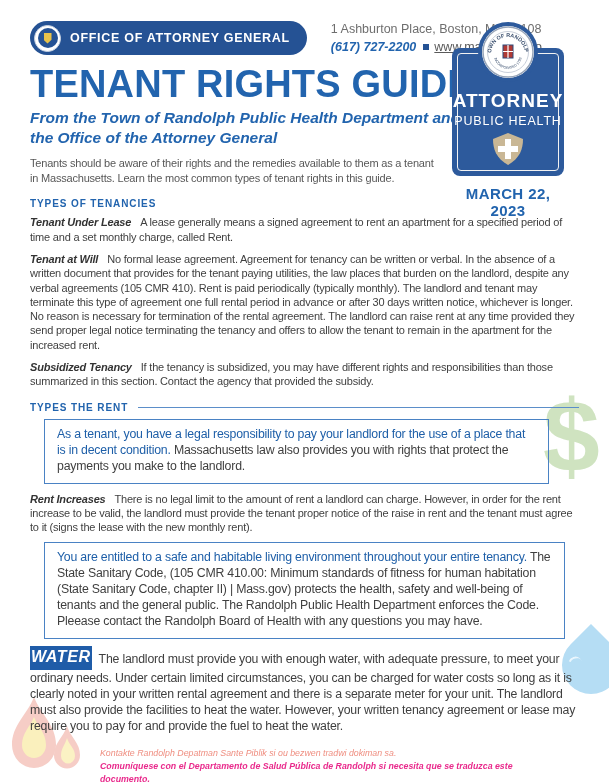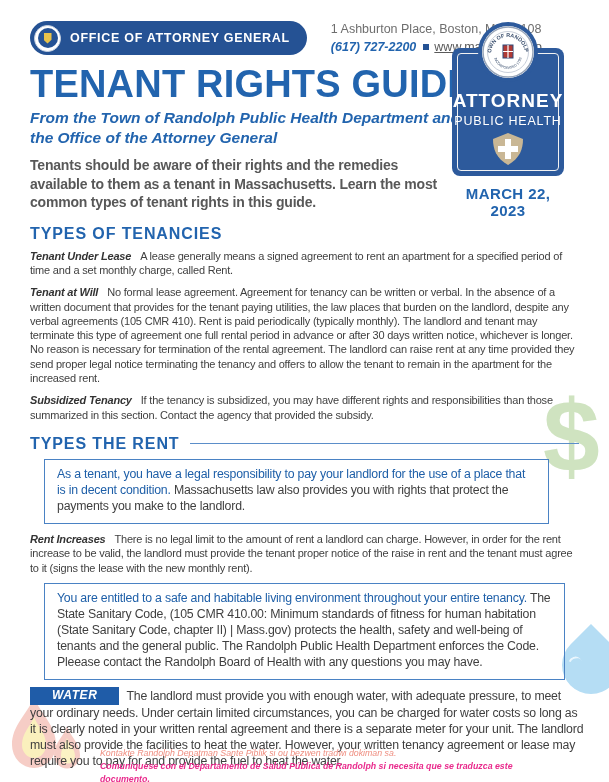--- a/index.html
+++ b/index.html
@@ -51,57 +51,57 @@
   .site { color:#5a5a5a; text-decoration:underline; cursor:pointer; }
   
   .title {
     color:#2264ae; font-weight:bold; font-size:38px; letter-spacing:0.2px;
     margin:9px 0 5px 30px; line-height:1.0;
   }
   .subtitle {
     color:#2264ae; font-weight:bold; font-style:italic; font-size:15.5px;
     margin:4px 0 8px 30px; width:432px; line-height:1.3;
   }
-  .intro { font-size:14px; color:#585858; margin:6px 0 0 30px; width:412px;
-    line-height:1.32; letter-spacing:-0.2px;font-weight:bold; }
+  .intro { font-size:11px; color:#585858; margin:6px 0 0 30px; width:412px;
+    line-height:1.32; letter-spacing:-0.2px; }
   
   .rp-badge { position:absolute; left:449px; top:24px; width:118px; text-align:center; z-index:2; }
   .rp-rect {
     position:relative; margin:24px auto 0; width:112px; height:128px;
     background:#2d5a9c; border-radius:8px;
   }
   .rp-inner { position:absolute; inset:5px; border:1.5px solid #f2f2f2; border-radius:4px; }
   .rp-seal {
     position:absolute; top:-22px; left:50%; transform:translateX(-50%);
     width:52px; height:52px; border-radius:50%; background:#fff;
     box-shadow:0 0 0 4px #2d5a9c; z-index:2; overflow:hidden;
   }
   .rp-names { position:absolute; top:42px; left:0; right:0; color:#fff; }
   .rp-name1 { font-size:19px; font-weight:bold; letter-spacing:1px; }
   .rp-name2 { font-size:12.5px; font-weight:normal; letter-spacing:0.8px; margin-top:2px; }
   .rp-shield { position:absolute; bottom:10px; left:50%; transform:translateX(-50%); }
   .rp-date { margin-top:9px; color:#2264ae; font-size:15px; font-weight:bold; letter-spacing:0.4px; }
   
   .main { margin:0 30px; width:549px; }
   .sec-head {
-    color:#2264ae; font-weight:bold; font-size:16px; letter-spacing:0.9px;
+    color:#2264ae; font-weight:bold; font-size:10px; letter-spacing:0.9px;
     margin:13px 0 6px; display:flex; align-items:center;
   }
   .sec-head .rule { flex:1; border-top:1.5px solid #5b8ec9; margin-left:10px; height:0; }
   .para { font-size:11px; line-height:1.3; letter-spacing:-0.2px; margin:0 2px 8px 0; color:#3f3f3f; }
   .term { font-style:italic; font-weight:bold; color:#333; margin-right:9px; }
   .callout {
     border:1.5px solid #4a82c4; padding:7px 12px 8px; margin:2px 30px 8px 14px;
     font-size:12.3px; line-height:1.3; letter-spacing:-0.2px; background:transparent;
   }
   .callout.hab { margin-right:14px; }
   .lead { color:#1e5fa8; font-weight:normal; }
   .tag {
     display:inline-block; background:#1f5ca8; color:#fff; font-weight:bold;
-    font-style:italic; font-size:12px; padding:1px 22px 2px; letter-spacing:0.6px;
+    font-style:italic; font-size:16px; padding:1px 1px 2px; letter-spacing:0.6px;
     margin-right:7px; transform:translateY(-1px);
   }
   .util-para { font-size:12.3px; line-height:1.3; letter-spacing:-0.2px; margin:0 0 10px 0; width:556px; }
   
   .footer {
     position:absolute; left:100px; top:747px; width:430px;
     font-size:8.8px; font-style:italic; line-height:1.5; z-index:1;
   }
   .f-ht { color:#ef8e80; }
   .f-es { color:#e92a8c; font-weight:bold; }

